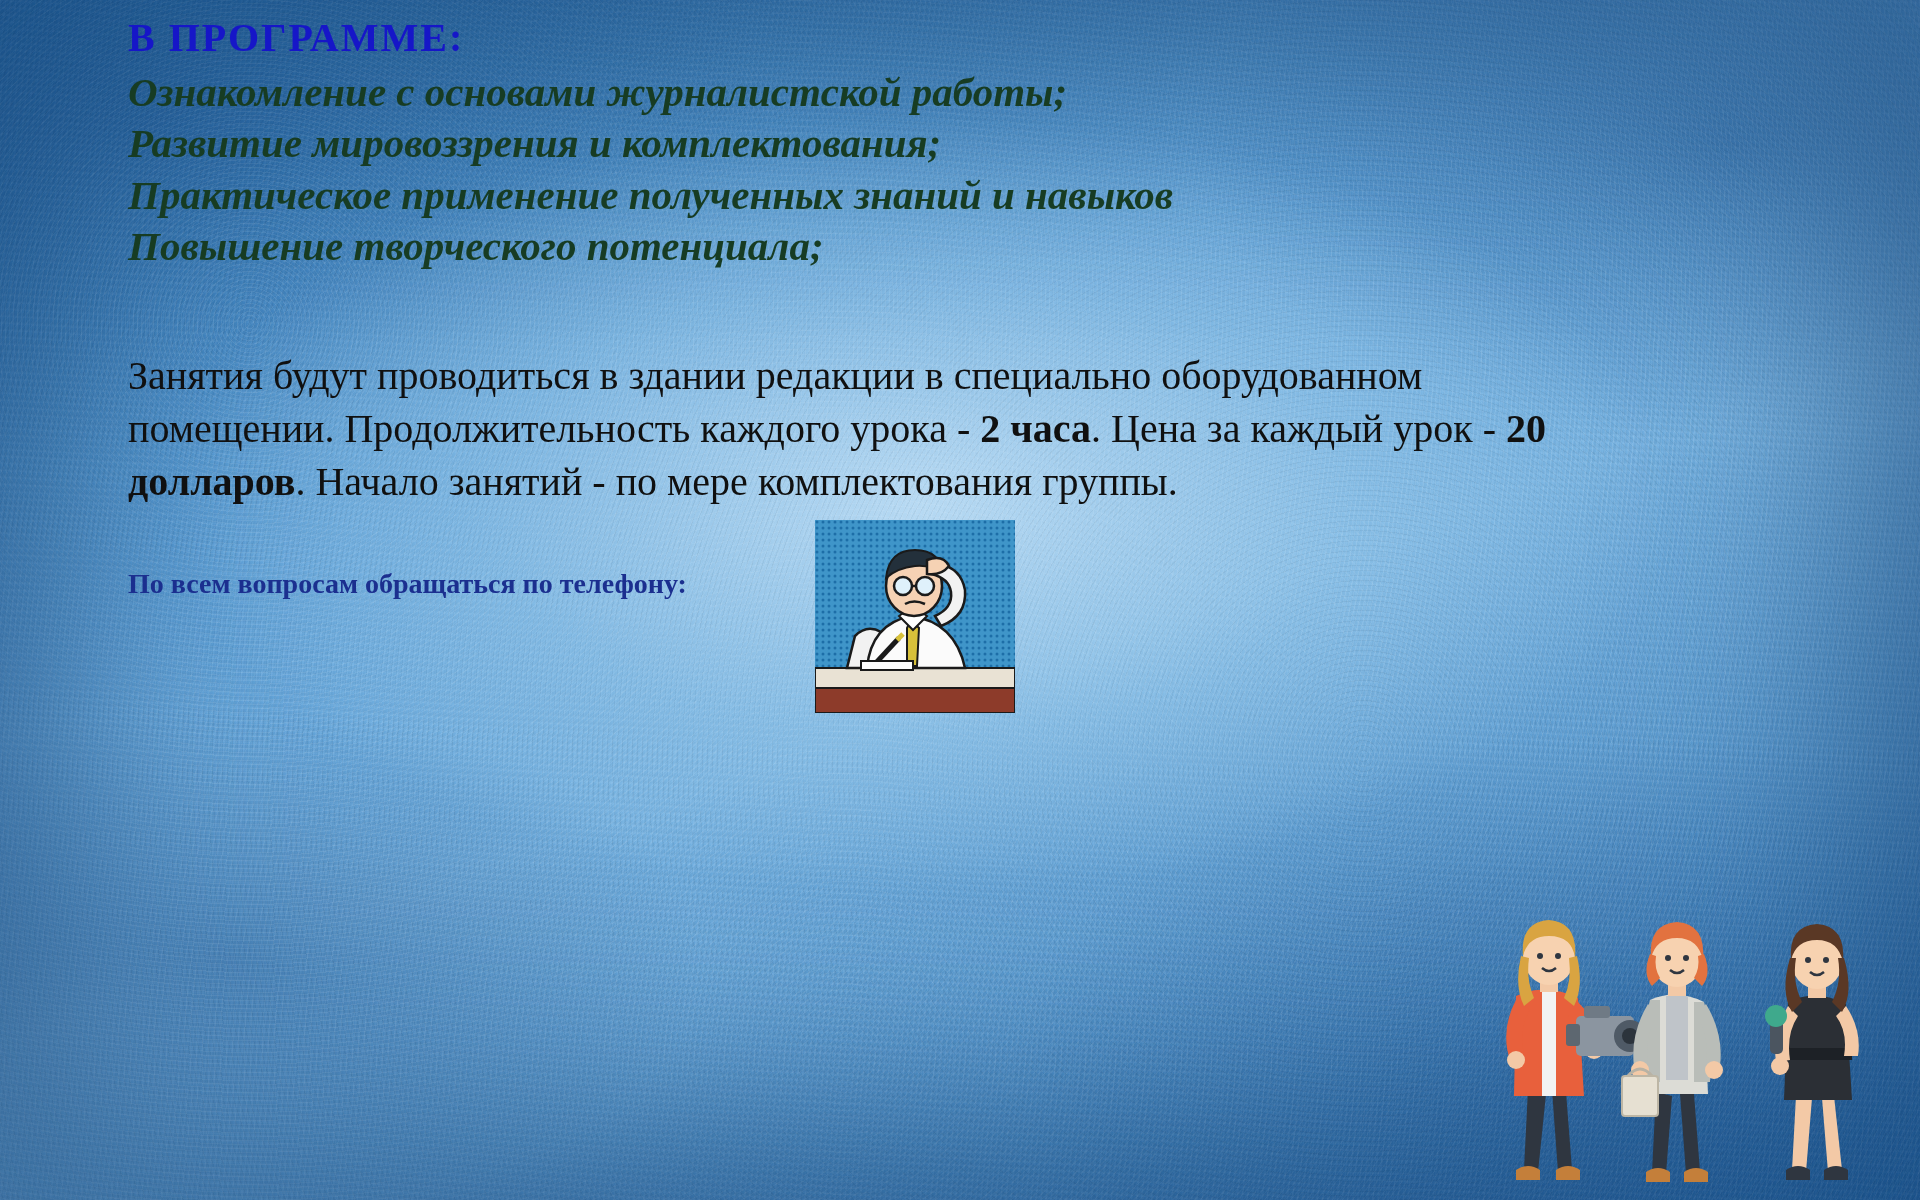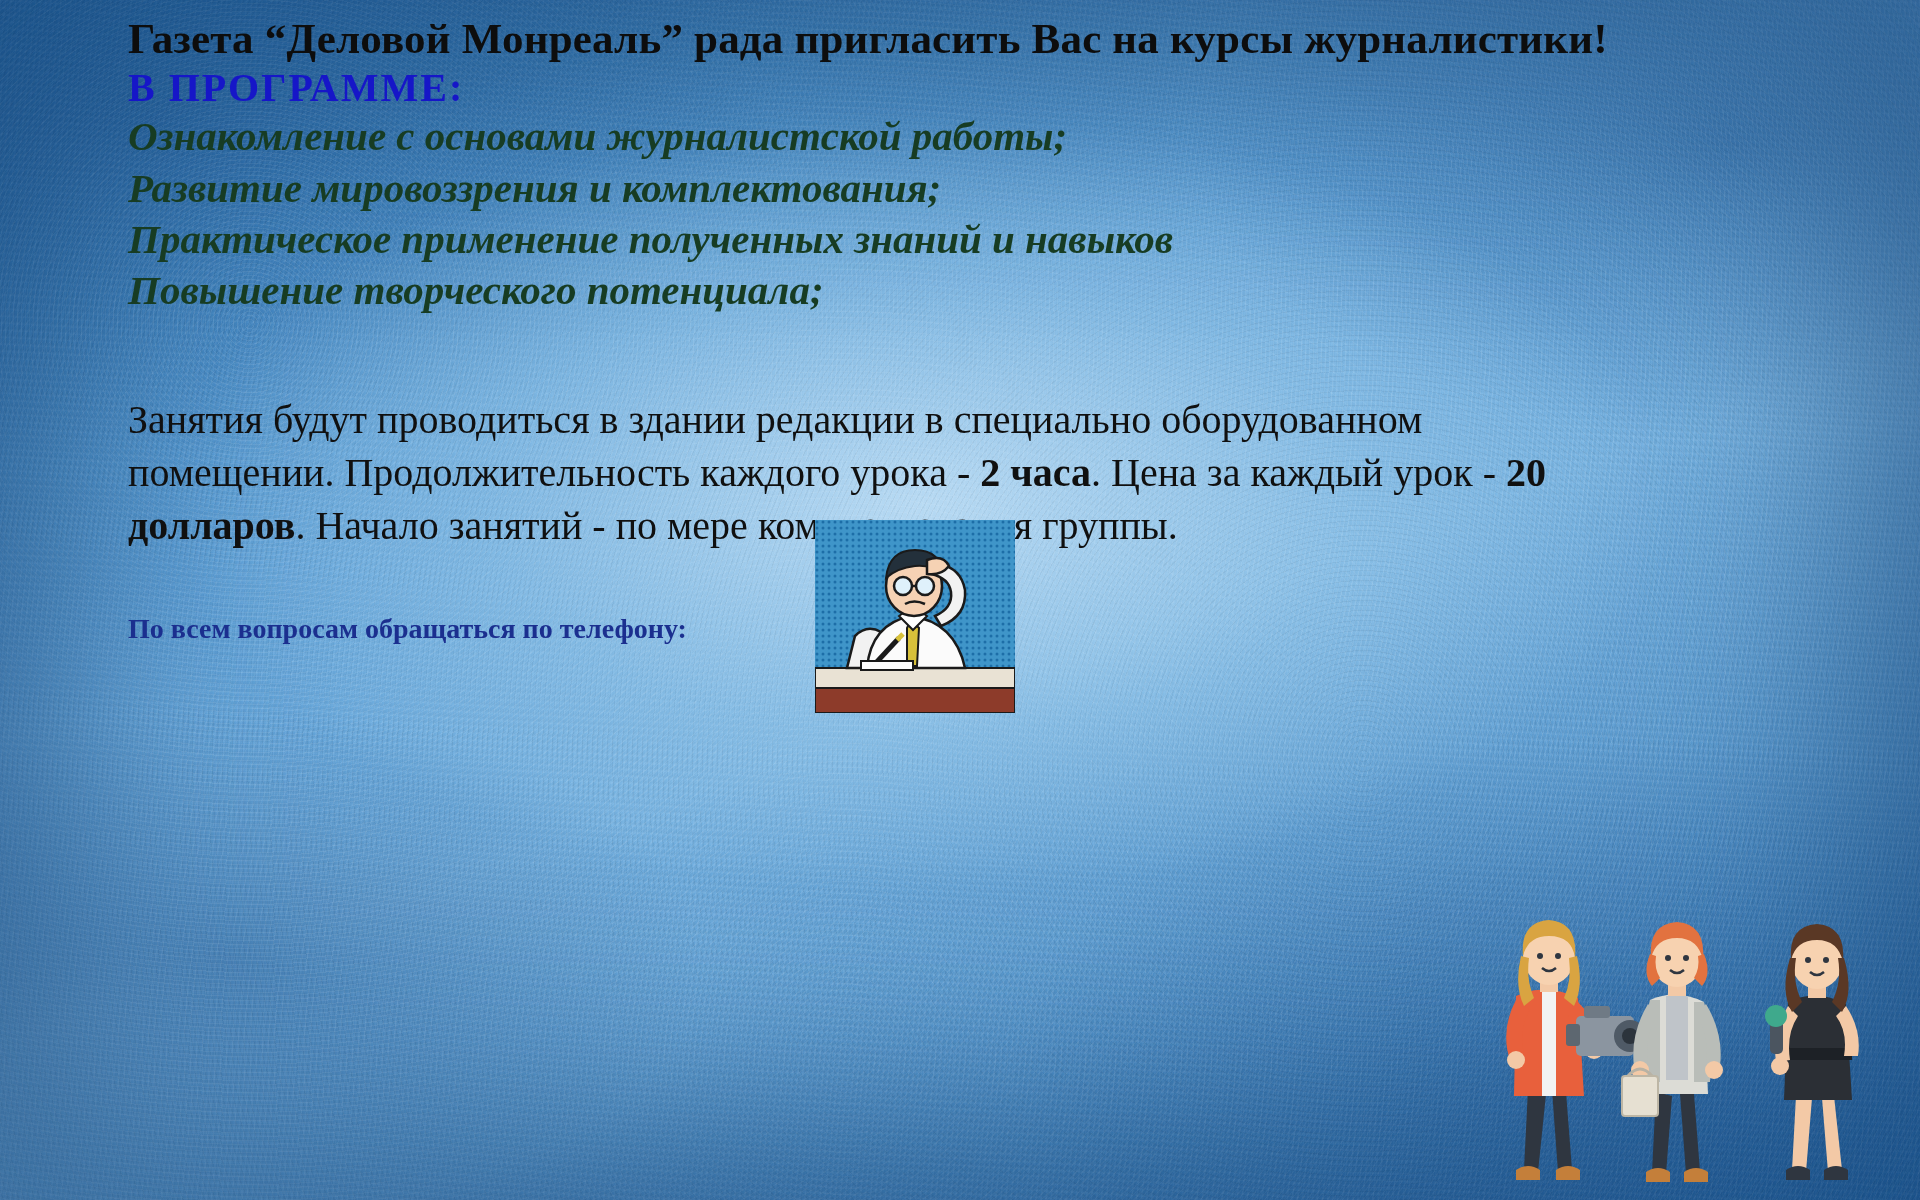--- a/index.html
+++ b/index.html
@@ -64,20 +64,21 @@
   }
 
   .program-title {
     font-weight: bold;
     font-size: 40px;
     letter-spacing: 2px;
     color: #1616c8;
   }
 
   .program-list {
+    margin-top: 6px;
   }
   .program-item {
     font-style: italic;
     font-weight: bold;
     font-size: 41px;
     line-height: 1.25;
     color: #173c23;
     max-width: 1530px;
   }
 
@@ -123,21 +124,20 @@
 </style>
 </head>
 <body>
 
 <div id="poster">
   <div id="grain"></div>
   <div id="vignette"></div>
 
   <div class="content">
 
-    <div class="headline">Газета “Деловой Монреаль” рада пригласить Вас на курсы журналистики!</div>
 
     <div class="program-title">В ПРОГРАММЕ:</div>
 
     <div class="program-list">
       <div class="program-item">Ознакомление с основами журналистской работы;</div>
       <div class="program-item">Развитие мировоззрения и комплектования;</div>
       <div class="program-item">Практическое применение полученных знаний и навыков</div>
       <div class="program-item">Повышение творческого потенциала;</div>
     </div>
 

